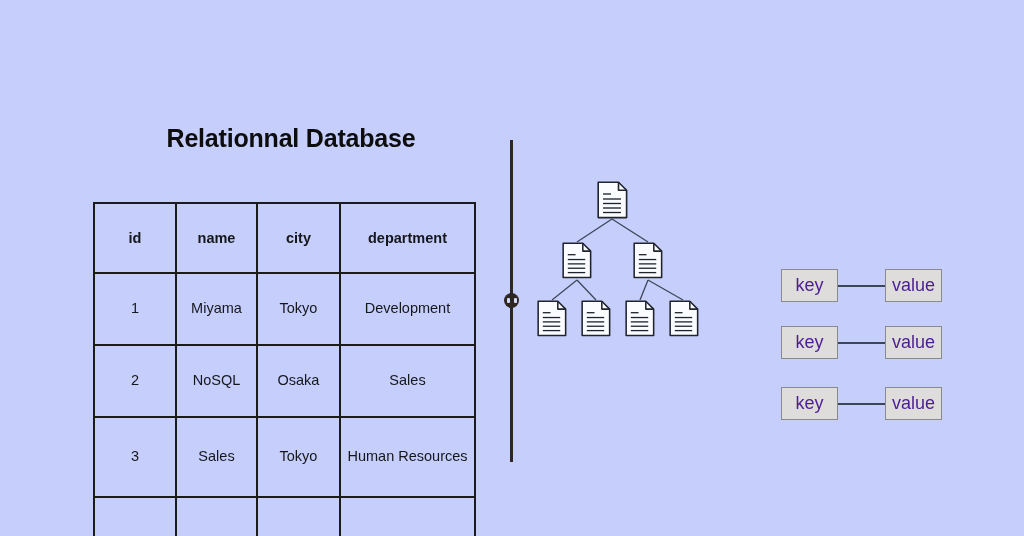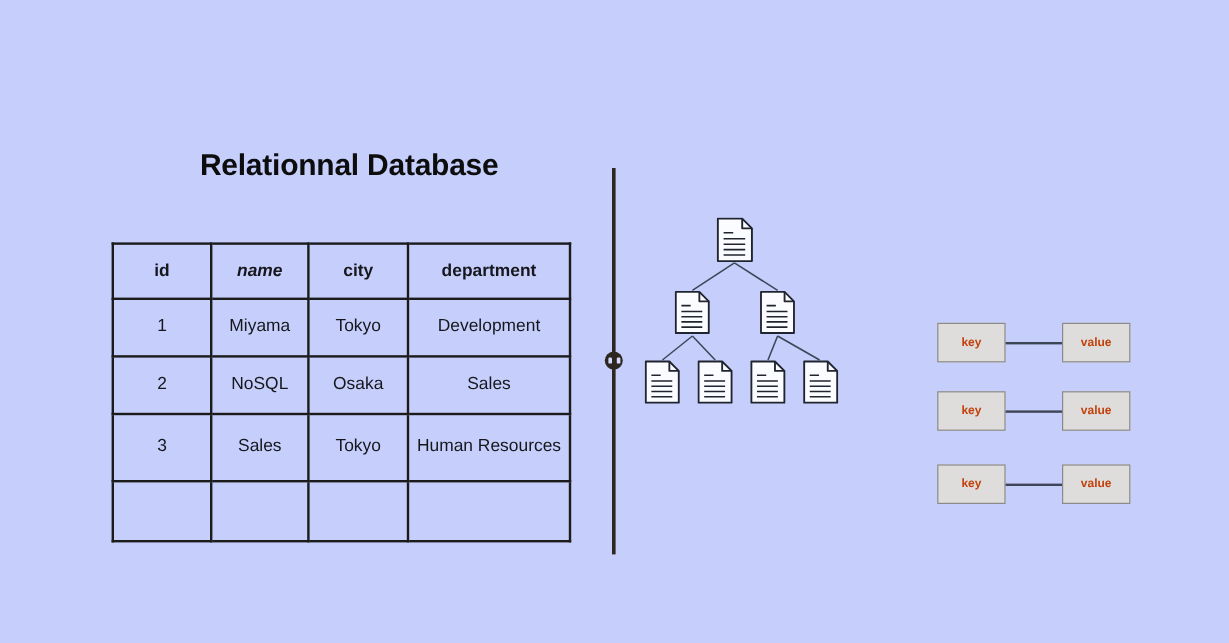--- a/index.html
+++ b/index.html
@@ -53,37 +53,37 @@
     table-layout: fixed;
     background: transparent;
   }
   .rel-table th,
   .rel-table td {
     border: 2.4px solid #1b1b1b;
     text-align: center;
     vertical-align: middle;
     color: #15171c;
     background: transparent;
-    padding: 0 2px;
+    padding: 12px 2px;
   }
   .rel-table th {
     font-size: 14.5px;
     font-weight: bold;
     height: 44px;
   }
   .rel-table td {
     font-size: 14.5px;
     font-weight: normal;
     height: 46px;
     line-height: 1.35;
   }
   .rel-table tr.tall td { height: 54px; }
   .rel-table tr.empty td { height: 48px; }
   .col-id { width: 76px; }
-  .col-name { width: 75px; font-style: italic; }
+  .col-name { width: 75px; }
   .col-city { width: 77px; }
   .col-dept { width: 129px; }
 
   
   #divider {
     position: absolute;
     left: 510px;
     top: 140px;
     width: 3px;
     height: 322px;
@@ -138,23 +138,22 @@
   .kv-box {
     position: absolute;
     width: 57px;
     height: 33px;
     background: #dedddb;
     border: 1.6px solid #8a8a8a;
     box-sizing: border-box;
     display: flex;
     align-items: center;
     justify-content: center;
-    font-size: 10px;
-    color: #c2410c;
-    font-weight: bold;
+    font-size: 18px;
+    color: #4c1d95;
   }
   .kv-key { left: 0; }
   .kv-val { left: 104px; text-align: right; }
   .kv-link {
     position: absolute;
     left: 57px;
     top: 16px;
     width: 47px;
     height: 1.8px;
     background: #3d4657;

